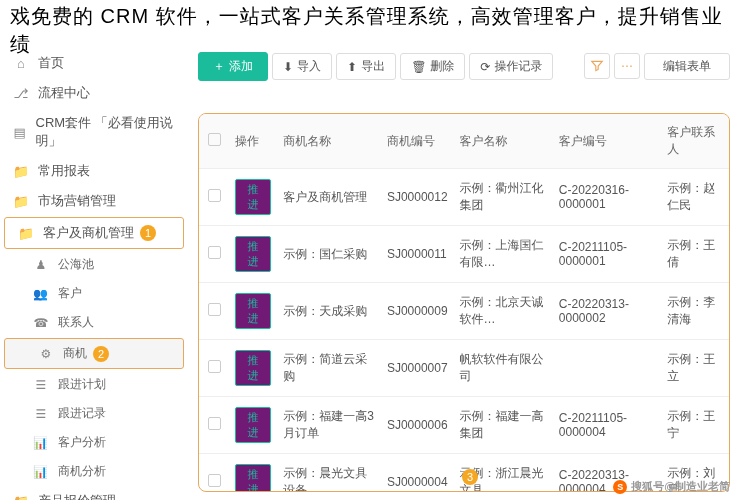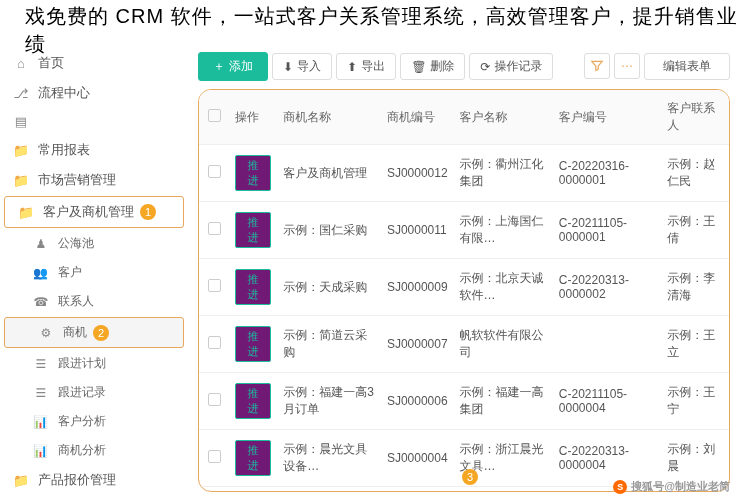--- a/index.html
+++ b/index.html
@@ -1,34 +1,34 @@
 <!DOCTYPE html>
 <html><head>
 <meta charset="utf-8">
 <style>
 * { margin: 0; padding: 0; box-sizing: border-box; }
 body { font-family: "Microsoft YaHei", Arial, sans-serif; font-size: 12px; color: #333; background: #fff; width: 740px; height: 500px; overflow: hidden; position: relative; }
-.overlay-text { position: absolute; left: 10px; top: 2px; font-size: 20px; color: #000; z-index: 100; letter-spacing: 1px; line-height: 1.4; pointer-events: none; margin-left: 15px; }
+.overlay-text { position: absolute; left: 10px; top: 2px; font-size: 20px; color: #000; z-index: 100; letter-spacing: 1px; line-height: 1.4; pointer-events: none; }
 .container { display: flex; height: 100%; padding-top: 8px; }
 .sidebar { width: 188px; background: #fff; overflow-y: auto; padding-top: 40px; }
 .sb-item { display: flex; align-items: center; padding: 6px 12px; color: #555; cursor: pointer; font-size: 13px; }
 .sb-item.sub { padding-left: 32px; font-size: 12px; color: #666; }
 .sb-item .icon { width: 18px; display: inline-flex; justify-content: center; margin-right: 8px; color: #888; }
 .sb-item.folder .icon { color: #4a6b8a; }
 .sb-item.active { background: #f5f5f5; }
 .sb-item.hl { border: 1px solid #e8a85c; border-radius: 3px; margin: 1px 4px; }
 .badge { display: inline-flex; align-items: center; justify-content: center; width: 16px; height: 16px; border-radius: 50%; background: #f5a623; color: #fff; font-size: 11px; margin-left: 6px; }
 .main { flex: 1; padding: 8px 10px; display: flex; flex-direction: column; overflow: hidden; }
 .toolbar { display: flex; align-items: center; gap: 4px; margin-bottom: 8px; margin-top: 36px; }
 .btn { padding: 4px 10px; border: 1px solid #ddd; border-radius: 3px; background: #fff; cursor: pointer; font-size: 12px; display: inline-flex; align-items: center; gap: 4px; color: #555; }
 .btn-add { background: #1abc9c; border-color: #1abc9c; color: #fff; padding: 5px 14px; }
 .toolbar-right { margin-left: auto; display: flex; gap: 4px; }
 .icon-btn { width: 26px; height: 26px; border: 1px solid #ddd; border-radius: 3px; display: inline-flex; align-items: center; justify-content: center; cursor: pointer; color: #e8a85c; }
 .edit-form { padding: 4px 18px; border: 1px solid #ddd; border-radius: 3px; cursor: pointer; color: #555; }
-.table-wrap { border: 1px solid #e8a85c; border-radius: 13px; flex: 1; overflow: auto; position: relative; }
+.table-wrap { border: 1px solid #e8a85c; border-radius: 8px; flex: 1; overflow: auto; position: relative; margin-top: 24px; }
 table { width: 100%; border-collapse: collapse; }
 th, td { padding: 10px 6px; border-bottom: 1px solid #eee; text-align: left; font-size: 12px; color: #555; vertical-align: middle; }
 th { background: #fafafa; font-weight: normal; color: #666; }
 th:first-child, td:first-child { width: 30px; text-align: center; }
 .chk { width: 13px; height: 13px; border: 1px solid #ccc; border-radius: 2px; display: inline-block; }
 .row-btn { border: 1px solid #1abc9c; color: #1abc9c; background: #701a75; padding: 2px 8px; border-radius: 2px; font-size: 11px; cursor: pointer; }
 .badge-3 { position: absolute; bottom: 6px; left: 50%; transform: translateX(-50%); }
 .watermark { position: absolute; right: 10px; bottom: 6px; font-size: 11px; color: #999; font-weight: bold; }
 .sohu-logo { display: inline-block; width: 14px; height: 14px; background: #ff6a00; border-radius: 50%; margin-right: 4px; vertical-align: middle; font-size: 9px; color: #fff; text-align: center; line-height: 14px; }
 svg { width: 14px; height: 14px; }
@@ -43,20 +43,21 @@
       <div class="sb-item">
         <span class="icon">⌂</span>
         <span>首页</span>
       </div>
       <div class="sb-item">
         <span class="icon">⎇</span>
         <span>流程中心</span>
       </div>
       <div class="sb-item">
         <span class="icon">▤</span>
+        <span>CRM套件 「必看使用说明」</span>
       </div>
       <div class="sb-item folder">
         <span class="icon">📁</span>
         <span>常用报表</span>
       </div>
       <div class="sb-item folder">
         <span class="icon">📁</span>
         <span>市场营销管理</span>
       </div>
       <div class="sb-item folder hl">

